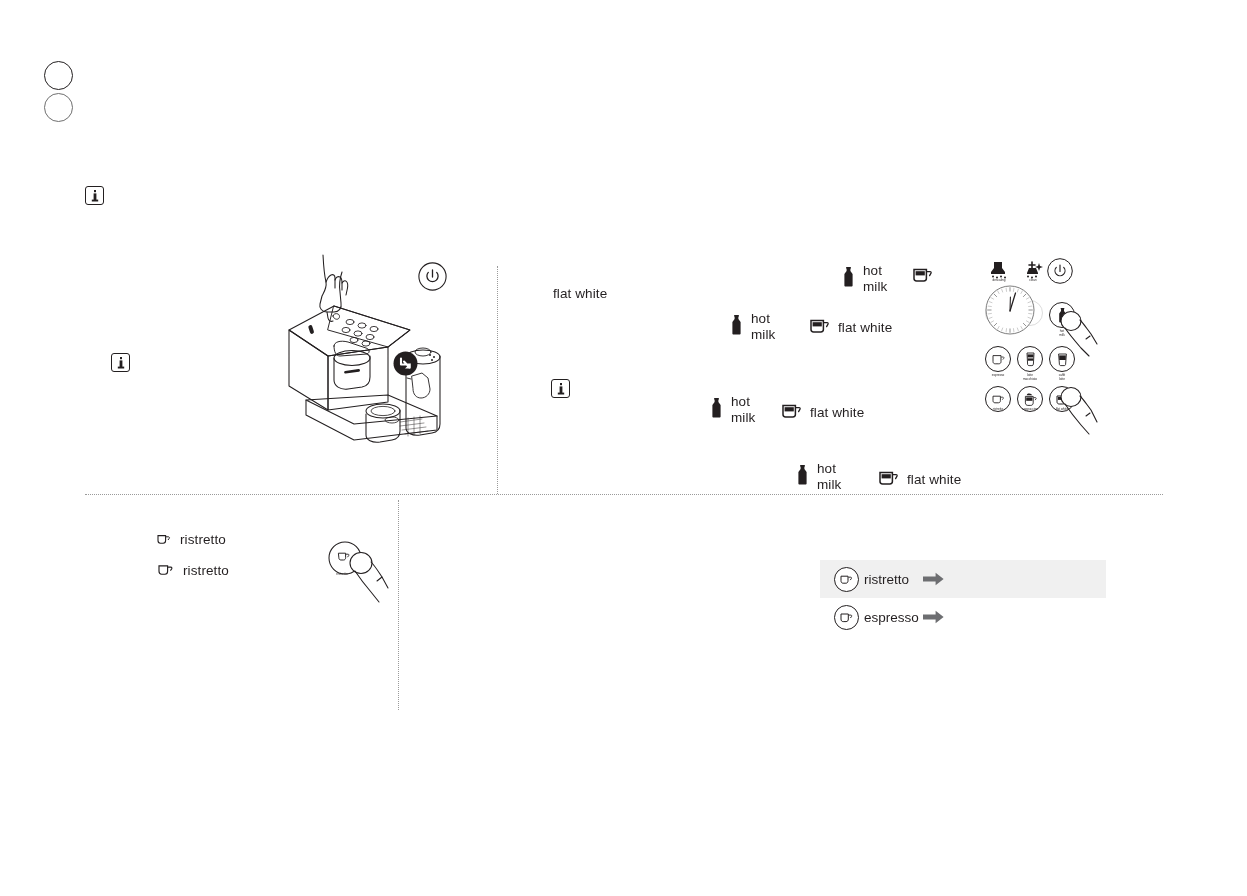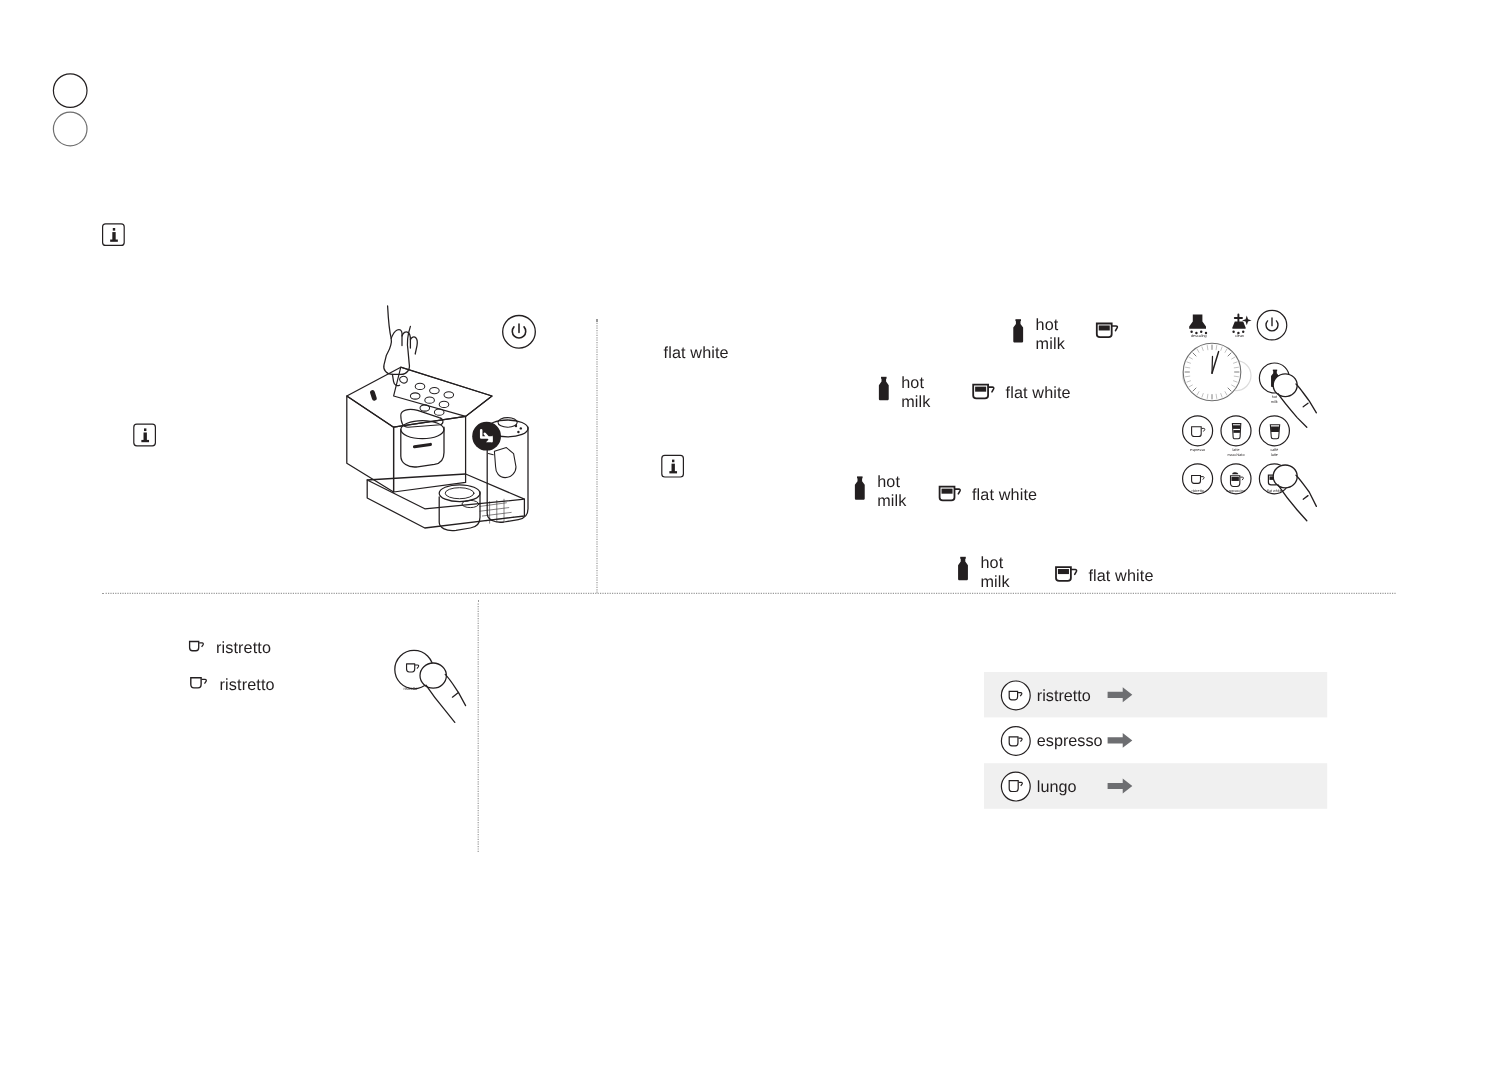--- a/index.html
+++ b/index.html
@@ -535,27 +535,13 @@
       </svg>
     </span>
     <span class="opt-name">espresso</span>
     <span class="opt-arrow">
       <svg width="21" height="14" viewBox="0 0 21 14">
         <path d="M0 4.4 L12.6 4.4 L12.6 0.8 L20.6 7 L12.6 13.2 L12.6 9.6 L0 9.6 Z" fill="#6d6e71"></path>
       </svg>
     </span>
   </div>
 
-  <div class="opt-row shade">
-    <span class="opt-ico">
-      <svg width="13" height="12" viewBox="0 0 13 12">
-        <path d="M1 1.6 L8.5 1.6 L8.5 7.8 C8.5 9.7 7.6 10.6 6.2 10.6 L3.3 10.6 C1.9 10.6 1 9.7 1 7.8 Z" fill="none" stroke="#231f20" stroke-width="1"></path>
-        <path d="M8.9 3 L11 3 C11.9 3 12.2 3.8 11.7 4.5 L10.6 5.9" fill="none" stroke="#231f20" stroke-width="0.95"></path>
-      </svg>
-    </span>
-    <span class="opt-name">lungo</span>
-    <span class="opt-arrow">
-      <svg width="21" height="14" viewBox="0 0 21 14">
-        <path d="M0 4.4 L12.6 4.4 L12.6 0.8 L20.6 7 L12.6 13.2 L12.6 9.6 L0 9.6 Z" fill="#6d6e71"></path>
-      </svg>
-    </span>
-  </div>
 </div>
 
 </body></html>

